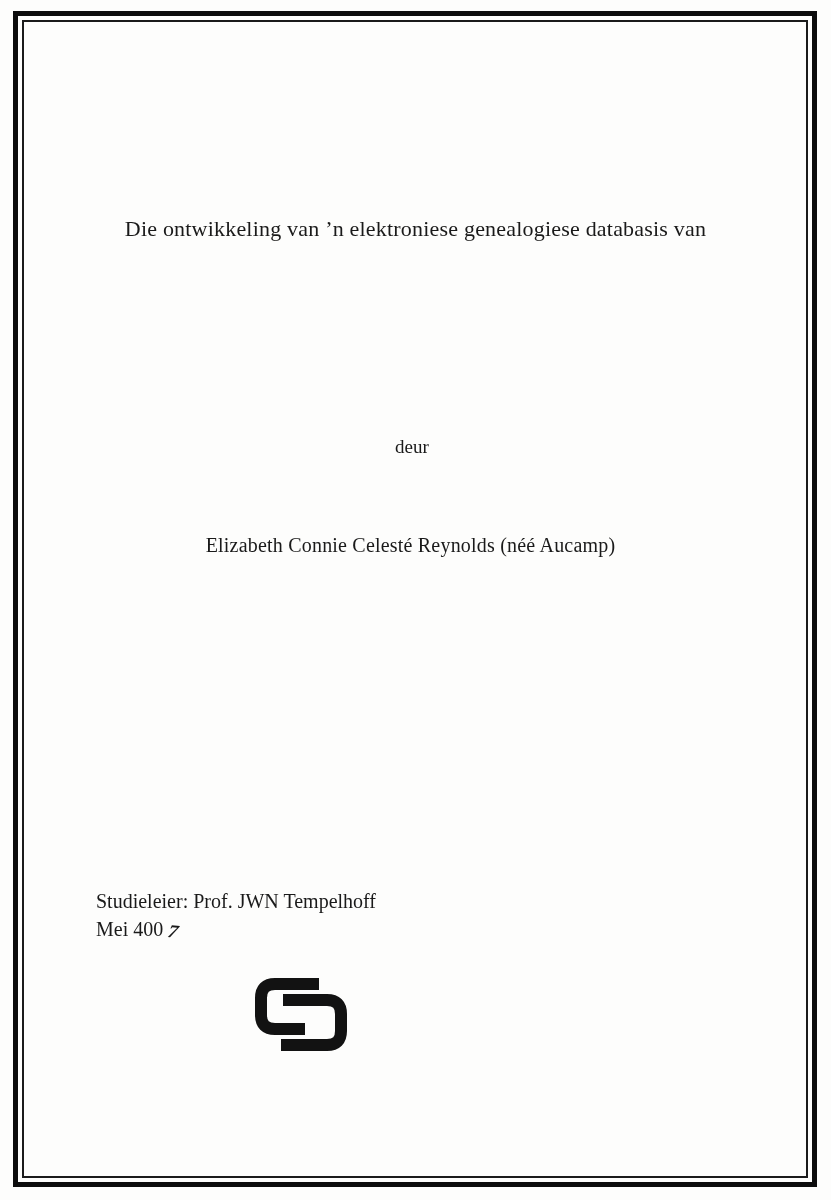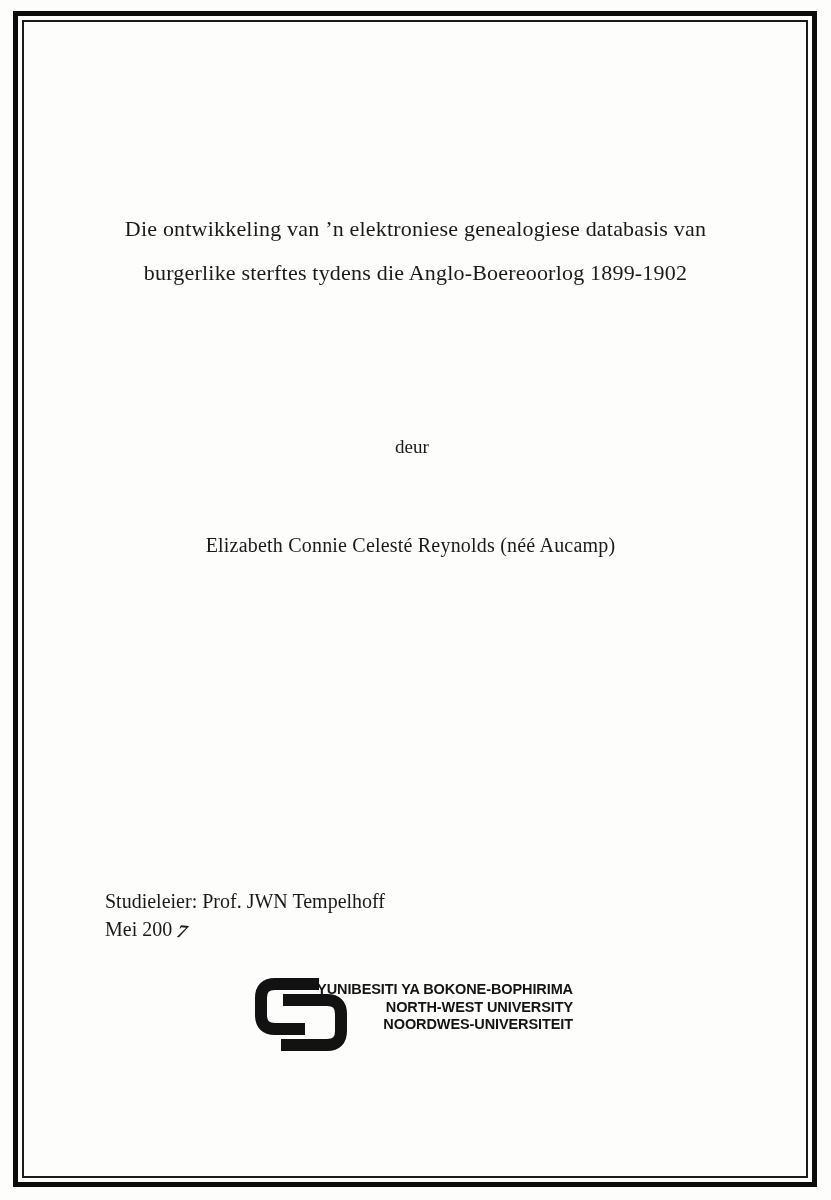--- a/index.html
+++ b/index.html
@@ -52,21 +52,21 @@
     width: 641px;
     font-size: 19px;
     line-height: 24.5px;
   }
   .statement-justify {
     text-align: justify;
     text-align-last: justify;
   }
   .supervisor-block {
     position: absolute;
-    top: 887px; left: 105px;
+    top: 887px; left: 96px;
     font-size: 20px;
     line-height: 28px;
   }
   .odd-seven {
     display: inline-block;
     font-weight: bold;
     transform: skewX(-18deg) rotate(6deg) scaleY(0.9);
     transform-origin: bottom left;
   }
   .logo {
@@ -94,38 +94,32 @@
 </head>
 <body>
 
 <div class="page">
 
   <div class="frame-outer"></div>
   <div class="frame-inner"></div>
 
   <h1 class="title">
     <span class="title-line">Die ontwikkeling van ’n elektroniese genealogiese databasis van</span>
-    <span class="title-line">burgerlike sterftes tydens die Anglo-Boereoorlog 1899-1902</span>
   </h1>
 
   <div class="deur">deur</div>
 
   <div class="author">Elizabeth Connie Celesté Reynolds (néé Aucamp)</div>
 
 
   <div class="supervisor-block">
     <div>Studieleier: Prof. JWN Tempelhoff</div>
-    <div><span>Mei 200</span><span class="odd-seven">7</span></div>
+    <div><span>Mei 400</span><span class="odd-seven">7</span></div>
   </div>
 
   <div class="logo">
     <svg class="logo-mark" width="92" height="76" viewBox="0 0 92 76" aria-hidden="true">
       <path d="M 64 6 H 20 Q 6 6 6 20 V 37 Q 6 51 20 51 H 50" fill="none" stroke="#121212" stroke-width="12" stroke-linecap="butt"></path>
       <path d="M 28 22 H 72 Q 86 22 86 36 V 53 Q 86 67 72 67 H 26" fill="none" stroke="#121212" stroke-width="12" stroke-linecap="butt"></path>
     </svg>
-    <div class="logo-text">
-      <div>YUNIBESITI YA BOKONE-BOPHIRIMA</div>
-      <div>NORTH-WEST UNIVERSITY</div>
-      <div>NOORDWES-UNIVERSITEIT</div>
-    </div>
   </div>
 
 </div>
 
 </body></html>

